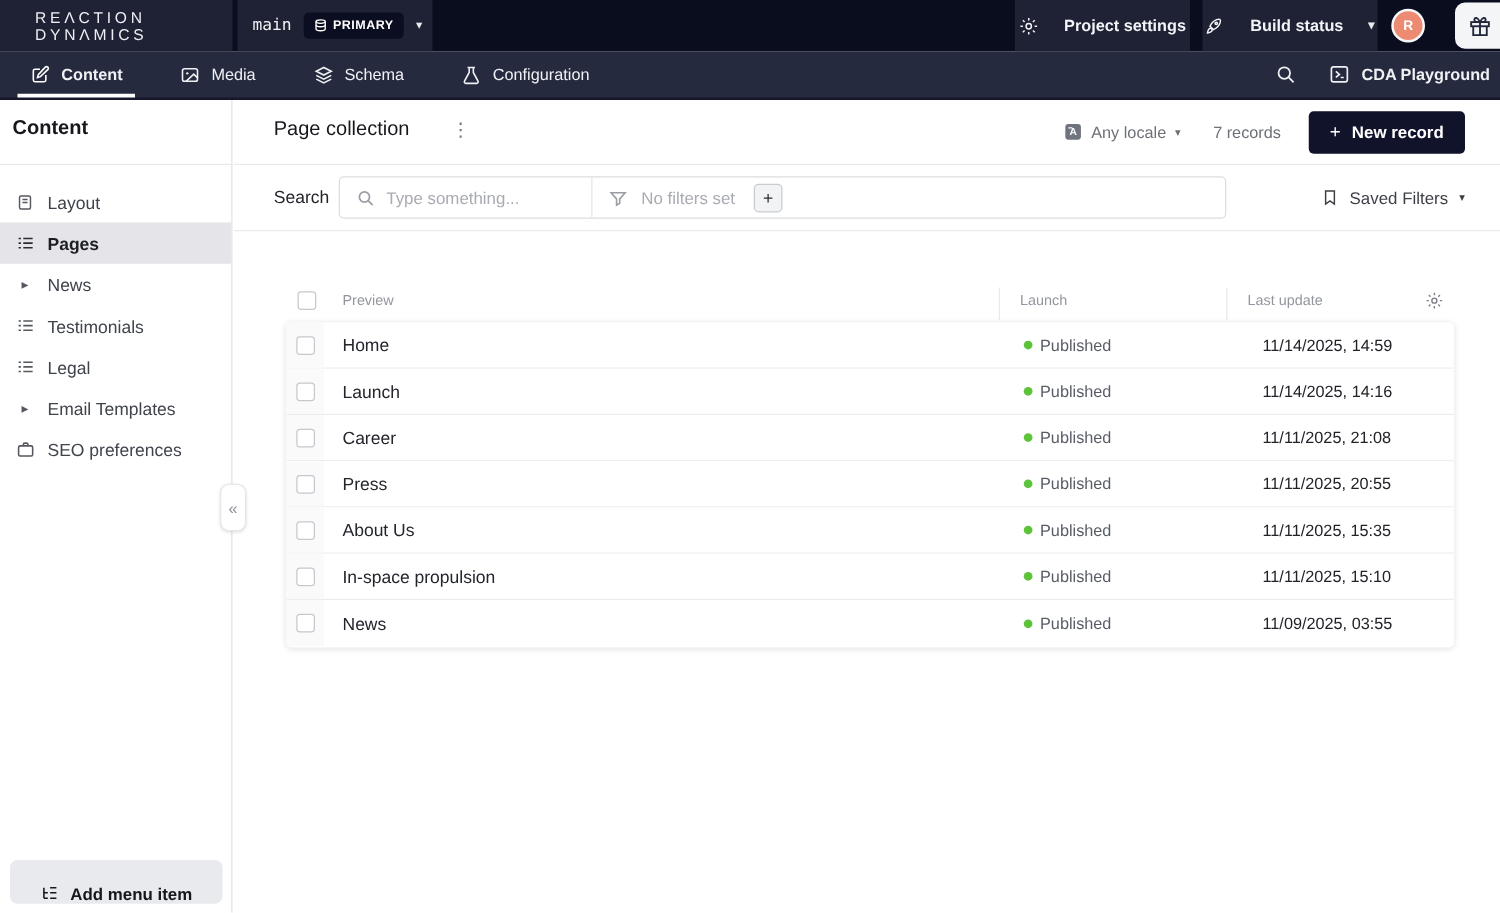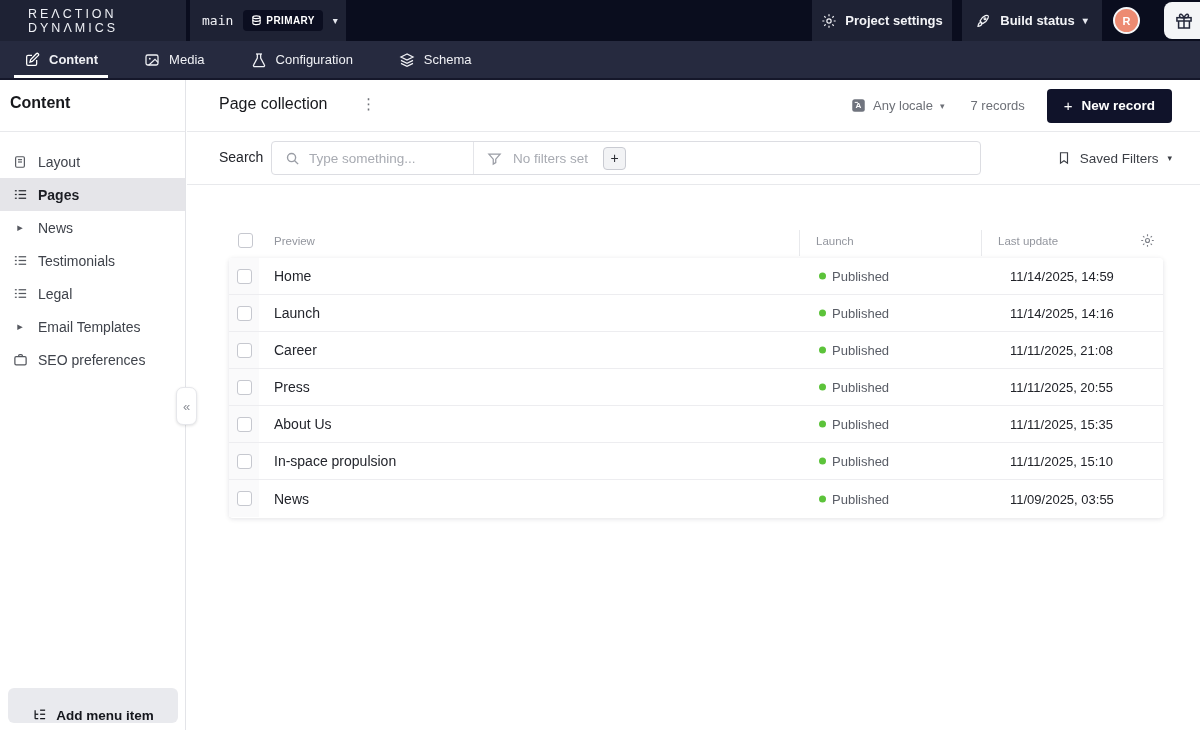--- a/index.html
+++ b/index.html
@@ -8,21 +8,21 @@
   .screen { position:absolute; top:0; left:0; width:1200px; height:730px; background:#fff; }
 
   
   .topbar { position:absolute; top:0; left:0; width:1200px; height:41px; background:#0a0d1e; }
   .logo-block { position:absolute; left:0; top:0; width:186px; height:41px; background:#1e2234; display:flex; flex-direction:column; justify-content:center; padding-left:28px; cursor:pointer; }
   .logo-line { color:#eef0f5; font-size:12.5px; line-height:14px; letter-spacing:3px; font-weight:500; }
   .branch-block { position:absolute; left:190px; top:0; width:156px; height:41px; background:#1e2234; display:flex; align-items:center; padding:0 10px 0 12px; cursor:pointer; }
   .branch-name { color:#f1f2f6; font-family:"DejaVu Sans Mono", monospace; font-size:13px; margin-right:10px; }
   .primary-badge { background:#0b0e20; border-radius:4px; height:21px; display:flex; align-items:center; gap:4px; padding:0 8px; color:#fff; font-size:10px; font-weight:bold; letter-spacing:.4px; }
   .caret { color:#e8eaf0; font-size:10px; line-height:1; }
-  .top-btn { position:absolute; top:0; height:41px; background:#1e2234; display:flex; align-items:center; justify-content:center; gap:8px; color:#f3f4f7; font-size:13px; font-weight:600; cursor:pointer; }
+  .top-btn { position:absolute; top:0; height:41px; background:#1e2234; display:flex; align-items:center; justify-content:center; gap:20px; color:#f3f4f7; font-size:13px; font-weight:600; cursor:pointer; }
   .top-btn.settings { left:812px; width:140px; }
   .top-btn.build { left:962px; width:140px; }
   .avatar { position:absolute; left:1113px; top:7px; width:27px; height:27px; border-radius:50%; background:#ed8b72; border:2px solid #f6f7f9; color:#fff; font-size:11px; font-weight:bold; display:flex; align-items:center; justify-content:center; cursor:pointer; }
   .gift-box { position:absolute; left:1164px; top:2px; width:44px; height:37px; background:#f4f5f7; border-radius:8px; display:flex; align-items:center; padding-left:10px; cursor:pointer; color:#23273a; }
 
   
   .nav2 { position:absolute; top:41px; left:0; width:1200px; height:39px; background:#262a3f; border-bottom:2px solid #15172a; }
   .tabs { position:absolute; left:8px; top:0; height:37px; display:flex; }
   .tab { position:relative; height:37px; display:flex; align-items:center; gap:9px; padding:0 16px; color:#f0f1f5; font-size:13px; cursor:pointer; }
   .tab.active { font-weight:bold; }
@@ -176,35 +176,53 @@
               <rect x="3" y="4.5" width="18" height="15" rx="2.5"></rect>
               <circle cx="8.7" cy="10" r="1.4" fill="#f0f1f5" stroke="none"></circle>
               <path d="M21 15.5l-4.5-4.5L7 20"></path>
             </svg>
         </span>
         <span>Media</span>
       </div>
       <div class="tab">
         <span>
           <svg width="16" height="16" viewBox="0 0 24 24" fill="none" stroke="#f0f1f5" stroke-width="1.9">
-              <path d="M9.5 3v6L4 19.2A1.8 1.8 0 0 0 5.7 22h12.6a1.8 1.8 0 0 0 1.7-2.8L14.5 9V3"></path>
-              <line x1="7.5" y1="3" x2="16.5" y2="3"></line>
-            </svg>
-        </span>
-        <span>Configuration</span>
-      </div>
-      <div class="tab">
-        <span>
-          <svg width="16" height="16" viewBox="0 0 24 24" fill="none" stroke="#f0f1f5" stroke-width="1.9">
               <path d="M12 3 3 7.5l9 4.5 9-4.5z"></path>
               <path d="M3 12.5 12 17l9-4.5"></path>
               <path d="M3 17 12 21.5 21 17"></path>
             </svg>
         </span>
         <span>Schema</span>
+      </div>
+      <div class="tab">
+        <span>
+          <svg width="16" height="16" viewBox="0 0 24 24" fill="none" stroke="#f0f1f5" stroke-width="1.9">
+              <path d="M9.5 3v6L4 19.2A1.8 1.8 0 0 0 5.7 22h12.6a1.8 1.8 0 0 0 1.7-2.8L14.5 9V3"></path>
+              <line x1="7.5" y1="3" x2="16.5" y2="3"></line>
+            </svg>
+        </span>
+        <span>Configuration</span>
+      </div>
+    </div>
+    <div class="nav2-right">
+      <div class="nav2-search">
+        <svg width="17" height="17" viewBox="0 0 24 24" fill="none" stroke="#f0f1f5" stroke-width="2">
+            <circle cx="10.5" cy="10.5" r="6.5"></circle>
+            <line x1="15.5" y1="15.5" x2="21" y2="21"></line>
+          </svg>
+      </div>
+      <div class="cda">
+        <span>
+          <svg width="17" height="17" viewBox="0 0 24 24" fill="none" stroke="#f0f1f5" stroke-width="1.9">
+              <rect x="3" y="3.5" width="18" height="17" rx="2.5"></rect>
+              <polyline points="8,8.5 12,12 8,15.5"></polyline>
+              <line x1="13.5" y1="15.5" x2="17" y2="15.5"></line>
+            </svg>
+        </span>
+        <span>CDA Playground</span>
       </div>
     </div>
   </nav>
 
   <aside class="sidebar">
     <div class="sidebar-title">Content</div>
     <div class="sidebar-divider"></div>
     <div class="side-items">
 
       <div class="side-item">

